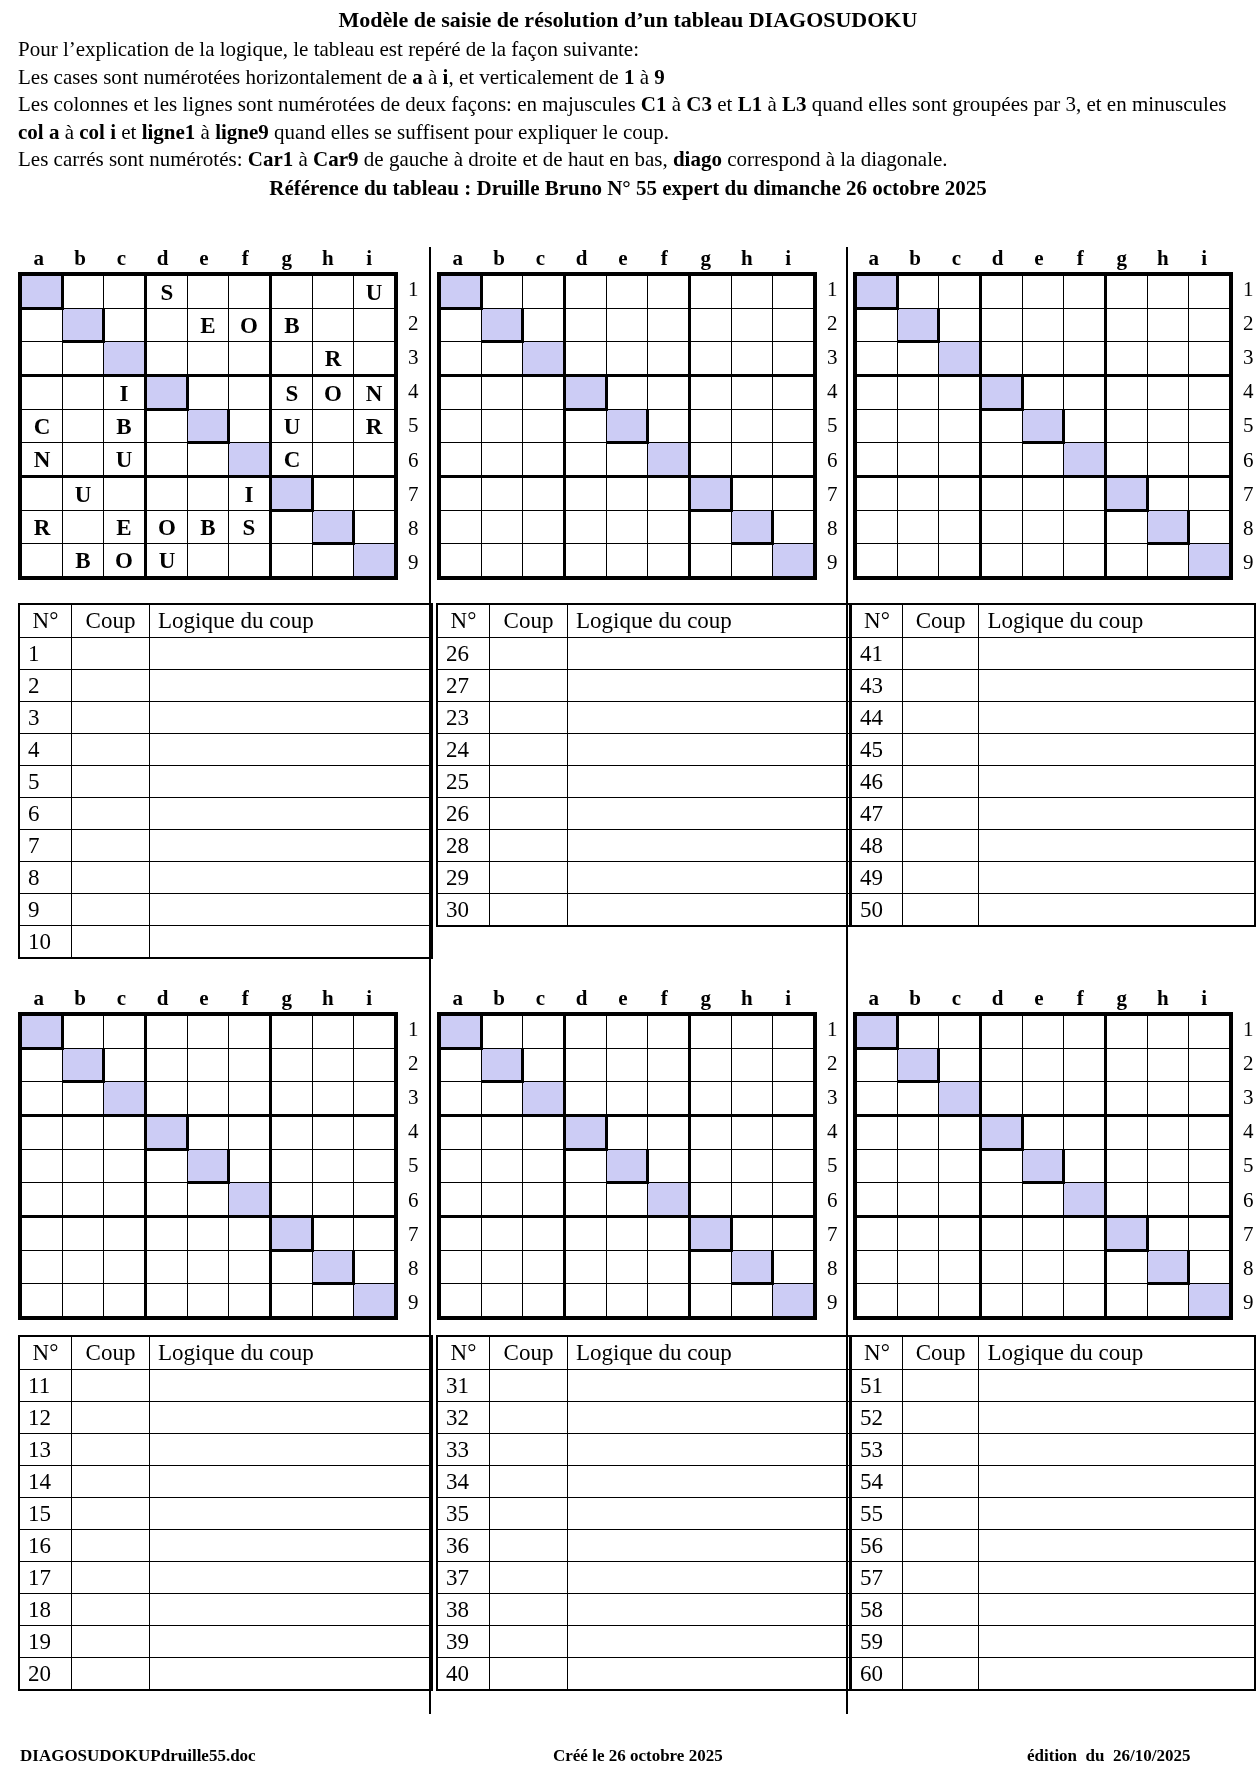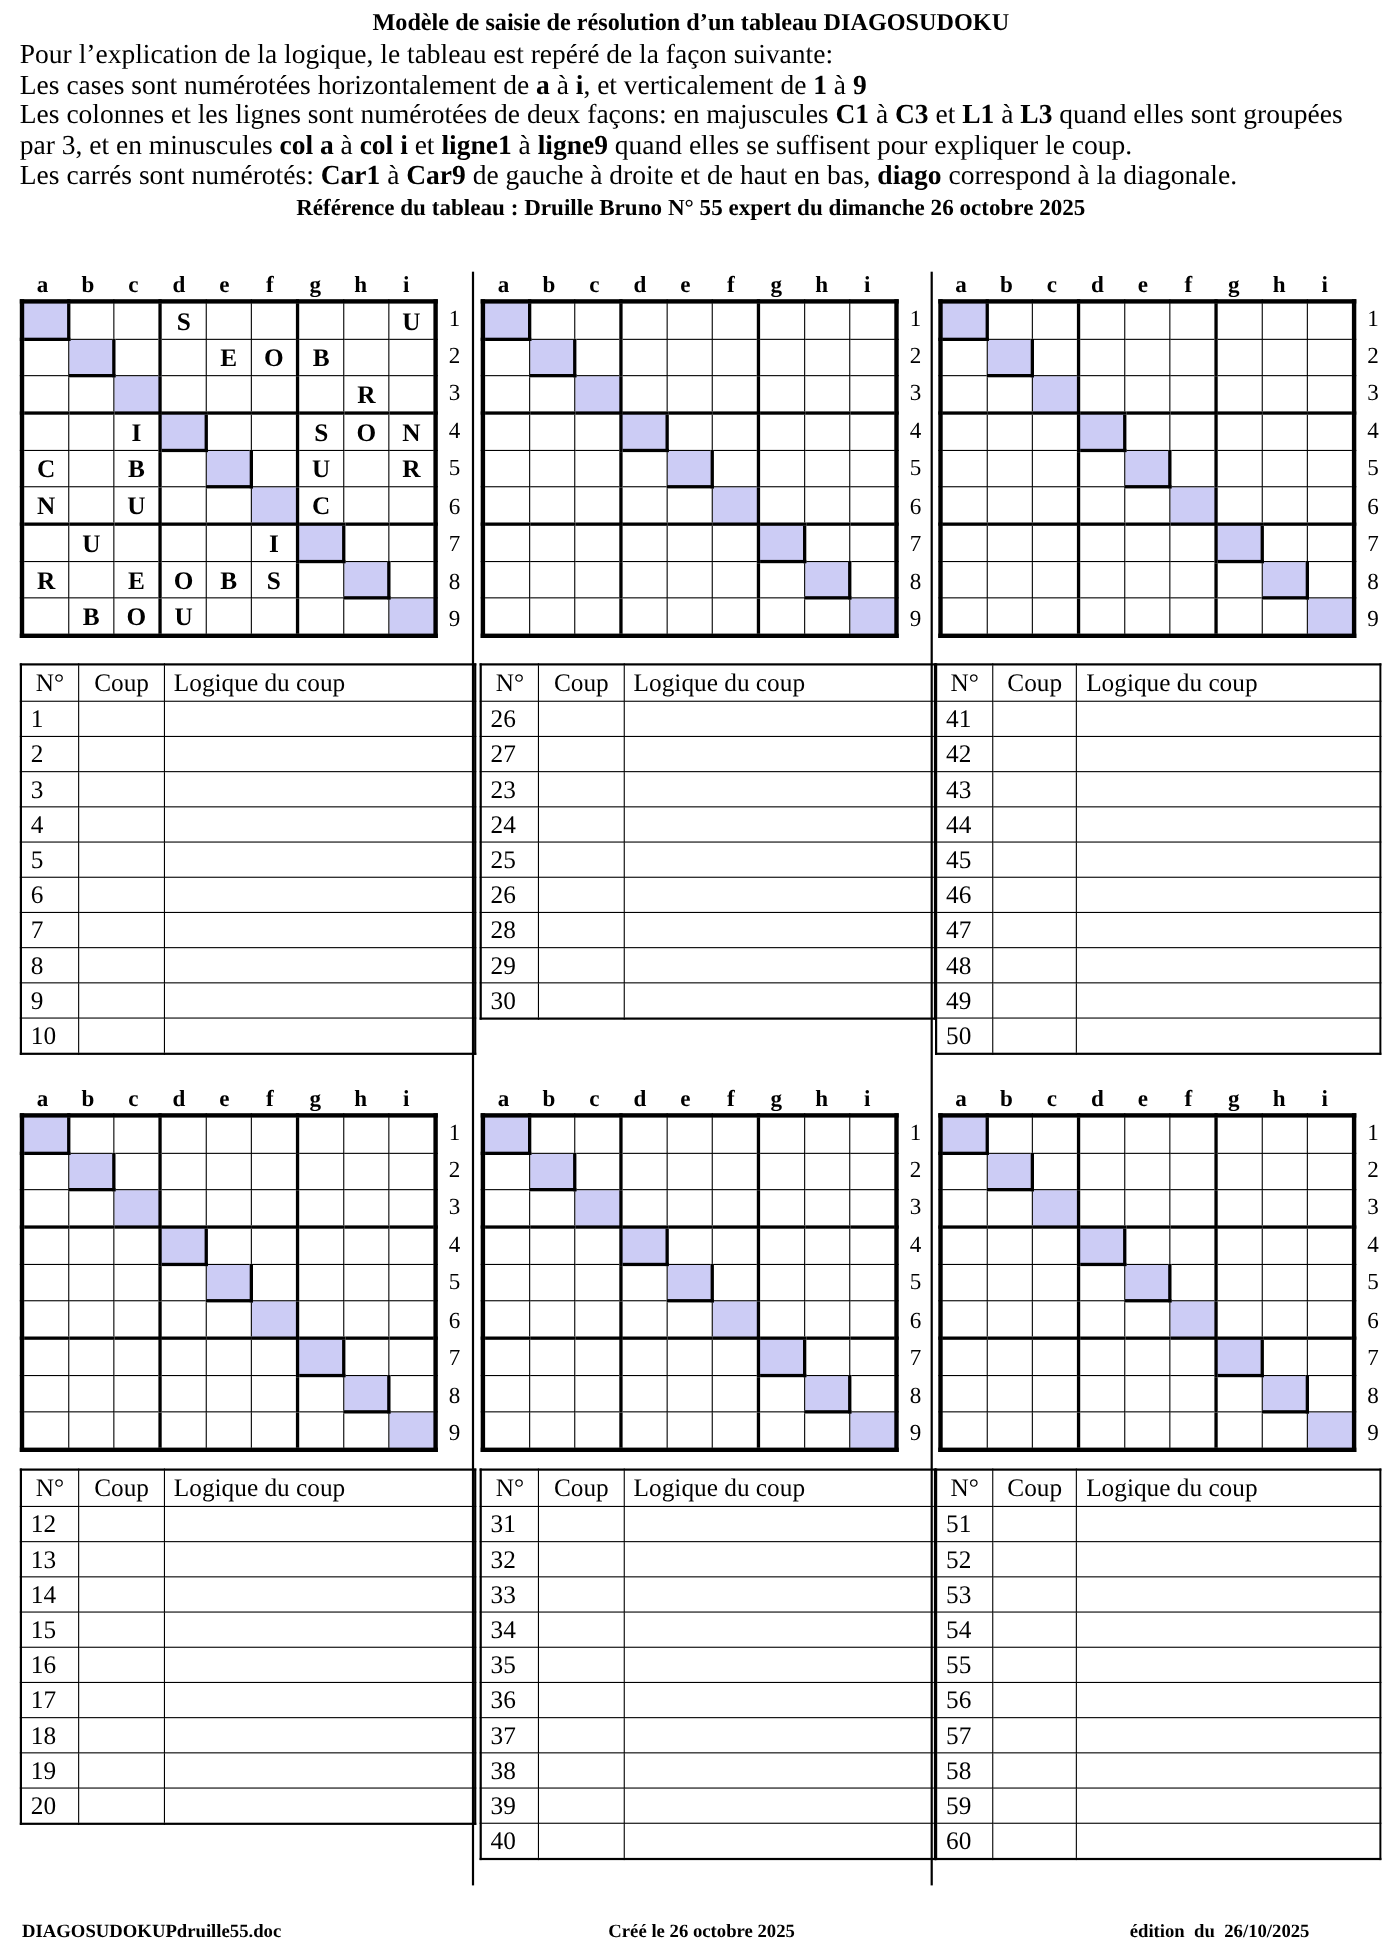--- a/index.html
+++ b/index.html
@@ -2,21 +2,21 @@
 <html><head>
 <meta charset="utf-8">
 <style>
   html,body{margin:0;padding:0;}
   body{
     width:1256px;height:1777px;position:relative;overflow:hidden;
     background:#ffffff;color:#000000;
     font-family:"Liberation Serif",serif;
   }
   .title{padding-top:7px;text-align:center;font-weight:bold;font-size:22px;line-height:26px;}
-  .intro{margin:3px 0 0 18px;width:1226px;font-size:25px;line-height:27.5px;}
+  .intro{margin:3px 0 0 18px;width:1226px;font-size:21px;line-height:27.5px;}
   .intro p{margin:0;}
   .reference{text-align:center;font-weight:bold;font-size:21px;line-height:27px;margin-top:1px;}
 
   .sep{position:absolute;width:2px;background:#000;top:247px;height:1467px;}
   #sep-left{left:429px;}
   #sep-right{left:846px;}
 
   .gcol{position:absolute;width:408px;}
   #g1{left:18px;top:248px;}  #g2{left:437px;top:248px;}  #g3{left:853px;top:248px;}
   #g4{left:18px;top:988px;}  #g5{left:437px;top:988px;}  #g6{left:853px;top:988px;}
@@ -967,25 +967,20 @@
           <td class="c-num">N°</td>
           <td class="c-coup">Coup</td>
           <td class="c-log">Logique du coup</td>
         </tr>
         <tr>
           <td class="c-num">41</td>
           <td class="c-coup"></td>
           <td class="c-log"></td>
         </tr>
         <tr>
-          <td class="c-num">42</td>
-          <td class="c-coup"></td>
-          <td class="c-log"></td>
-        </tr>
-        <tr>
           <td class="c-num">43</td>
           <td class="c-coup"></td>
           <td class="c-log"></td>
         </tr>
         <tr>
           <td class="c-num">44</td>
           <td class="c-coup"></td>
           <td class="c-log"></td>
         </tr>
         <tr>
@@ -1021,20 +1016,25 @@
       </tbody>
     </table>
   </div>
 <div class="tcol" id="t4">
     <table class="moves">
       <tbody>
         <tr class="head">
           <td class="c-num">N°</td>
           <td class="c-coup">Coup</td>
           <td class="c-log">Logique du coup</td>
+        </tr>
+        <tr>
+          <td class="c-num">11</td>
+          <td class="c-coup"></td>
+          <td class="c-log"></td>
         </tr>
         <tr>
           <td class="c-num">12</td>
           <td class="c-coup"></td>
           <td class="c-log"></td>
         </tr>
         <tr>
           <td class="c-num">13</td>
           <td class="c-coup"></td>
           <td class="c-log"></td>

